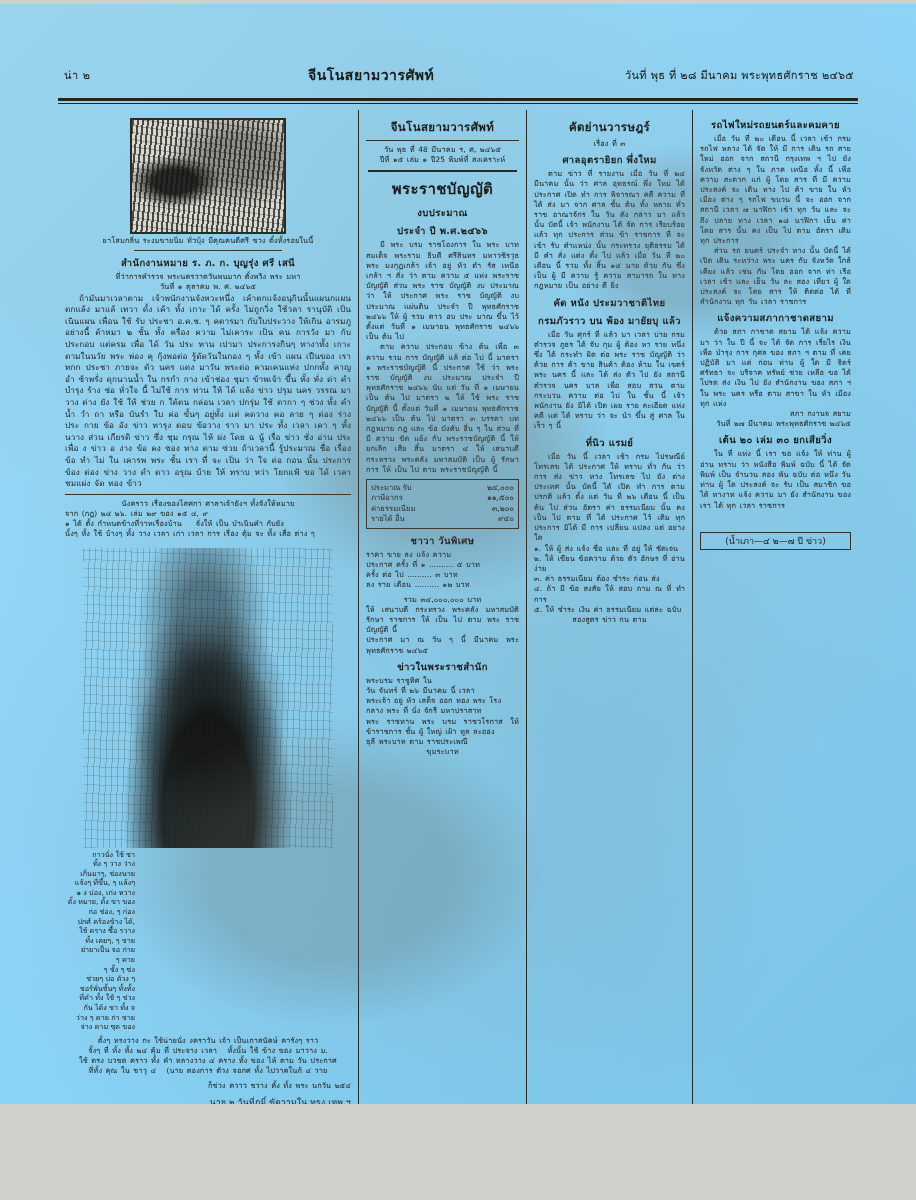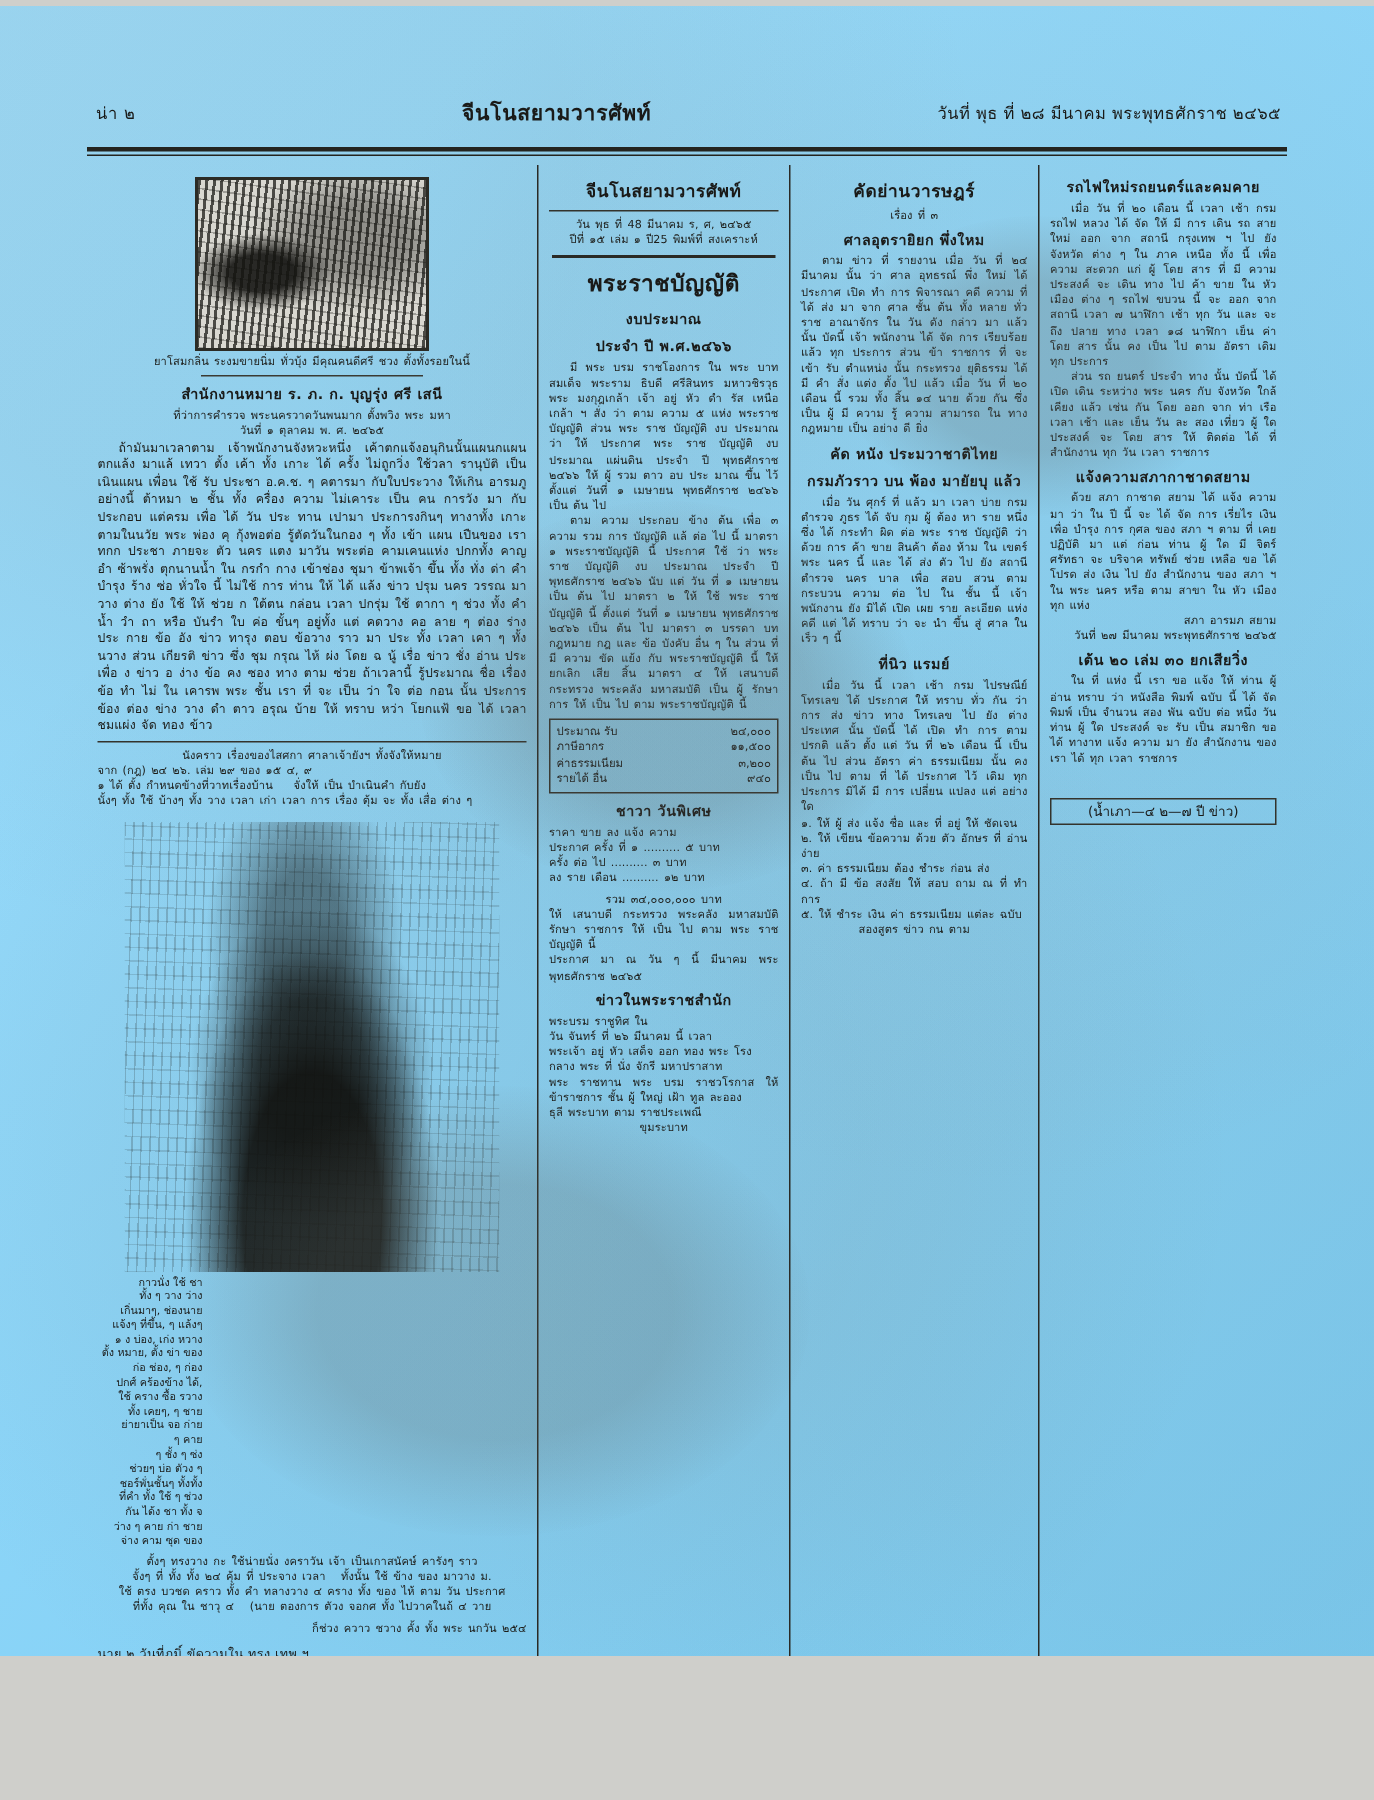--- a/index.html
+++ b/index.html
@@ -103,21 +103,21 @@
   .hd.mid { font-size: 11.5px; margin: 4px 0 3px; }
   .hd.sm  { font-size: 9.5px; margin: 3px 0 2px; }
 
   .hr-thin { border-top: 1px solid #33332c; margin: 4px 0; }
   .hr-dbl  { border-top: 2px solid #2a2a25; margin: 5px 2px; }
   .hr-short {
     width: 52%;
     margin: 4px auto;
     border-top: 1px solid #3a3a33;
   }
-  .sig { text-align: left; font-size: 8.4px; margin-top: 4px; letter-spacing:.3px;text-decoration:underline;}
+  .sig { text-align: right; font-size: 8.4px; margin-top: 4px; letter-spacing:.3px;text-decoration:underline;}
   .right { text-align: right; }
   .center { text-align: center; }
 
   
   .engrave1 {
     width: 152px;
     height: 112px;
     margin: 4px auto 2px;
     border: 2px solid #2b2b25;
     position: relative;
@@ -421,21 +421,21 @@
         </div>
 
         <div class="hd sm">แจ้งความสภากาชาดสยาม</div>
         <div class="tx tiny ind">
           ด้วย สภา กาชาด สยาม ได้ แจ้ง ความ มา ว่า ใน ปี นี้ จะ ได้ จัด การ
           เรี่ยไร เงิน เพื่อ บำรุง การ กุศล ของ สภา ฯ ตาม ที่ เคย ปฏิบัติ มา
           แต่ ก่อน ท่าน ผู้ ใด มี จิตร์ ศรัทธา จะ บริจาค ทรัพย์ ช่วย เหลือ
           ขอ ได้ โปรด ส่ง เงิน ไป ยัง สำนักงาน ของ สภา ฯ ใน พระ นคร
           หรือ ตาม สาขา ใน หัว เมือง ทุก แห่ง
         </div>
-        <div class="tx tiny right">สภา อารมภ สยาม</div>
+        <div class="tx tiny right">สภา กงานจ สยาม</div>
         <div class="tx tiny right">วันที่ ๒๗ มีนาคม พระพุทธศักราช ๒๔๖๕</div>
 
         <div class="hd sm">เต้น ๒๐ เล่ม ๓๐ ยกเสียวิ่ง</div>
         <div class="tx tiny ind">
           ใน ที่ แห่ง นี้ เรา ขอ แจ้ง ให้ ท่าน ผู้ อ่าน ทราบ ว่า หนังสือ พิมพ์
           ฉบับ นี้ ได้ จัด พิมพ์ เป็น จำนวน สอง พัน ฉบับ ต่อ หนึ่ง วัน
           ท่าน ผู้ ใด ประสงค์ จะ รับ เป็น สมาชิก ขอ ได้ ทางาท แจ้ง ความ
           มา ยัง สำนักงาน ของ เรา ได้ ทุก เวลา ราชการ
         </div>
 

